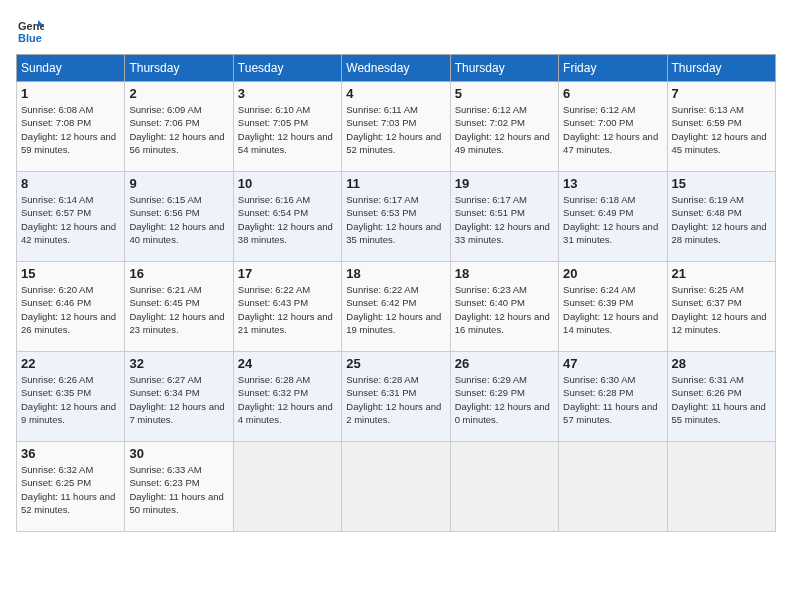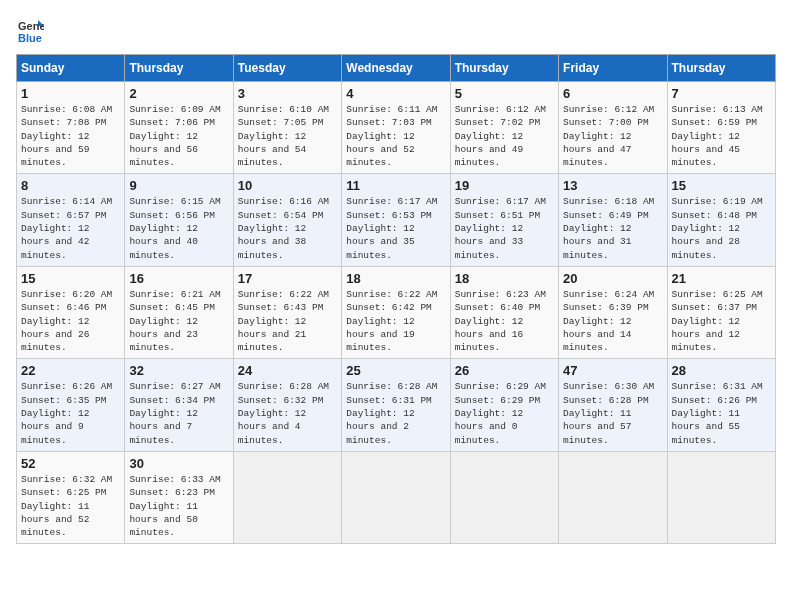--- a/index.html
+++ b/index.html
@@ -49,21 +49,21 @@
     table {
       width: 100%;
       border-collapse: collapse;
       font-size: 11px;
     }
     thead tr th {
       background: #1a6abf;
       color: #fff;
       padding: 6px 4px;
       font-size: 12px;
-      font-weight: bold;
+      font-weight: normal;
       text-align: left;
       border: 1px solid #aaa;
     }
     tbody tr td {
       border: 1px solid #ccc;
       vertical-align: top;
       padding: 4px;
       width: 14.28%;
       min-height: 80px;
       height: 90px;
@@ -77,21 +77,20 @@
     .day-num {
       font-size: 13px;
       font-weight: bold;
       color: #222;
       margin-bottom: 2px;
     }
     .day-info {
       font-size: 9.5px;
       color: #333;
       line-height: 1.4;
-      font-family: Liberation Mono, monospace;
     }
     .empty-cell {
       background: #f0f0f0 !important;
     }
   </style>
 </head>
 <body>
 
 <div class="header">
   <div class="logo">
@@ -351,21 +350,21 @@
         <div class="day-num">28</div>
         <div class="day-info">
           Sunrise: 6:31 AM<br>
           Sunset: 6:26 PM<br>
           Daylight: 11 hours and 55 minutes.
         </div>
         </td>
       </tr>
       <tr>
         <td>
-        <div class="day-num">52</div>
+        <div class="day-num">36</div>
         <div class="day-info">
           Sunrise: 6:32 AM<br>
           Sunset: 6:25 PM<br>
           Daylight: 11 hours and 52 minutes.
         </div>
         </td>
         <td>
         <div class="day-num">30</div>
         <div class="day-info">
           Sunrise: 6:33 AM<br>

